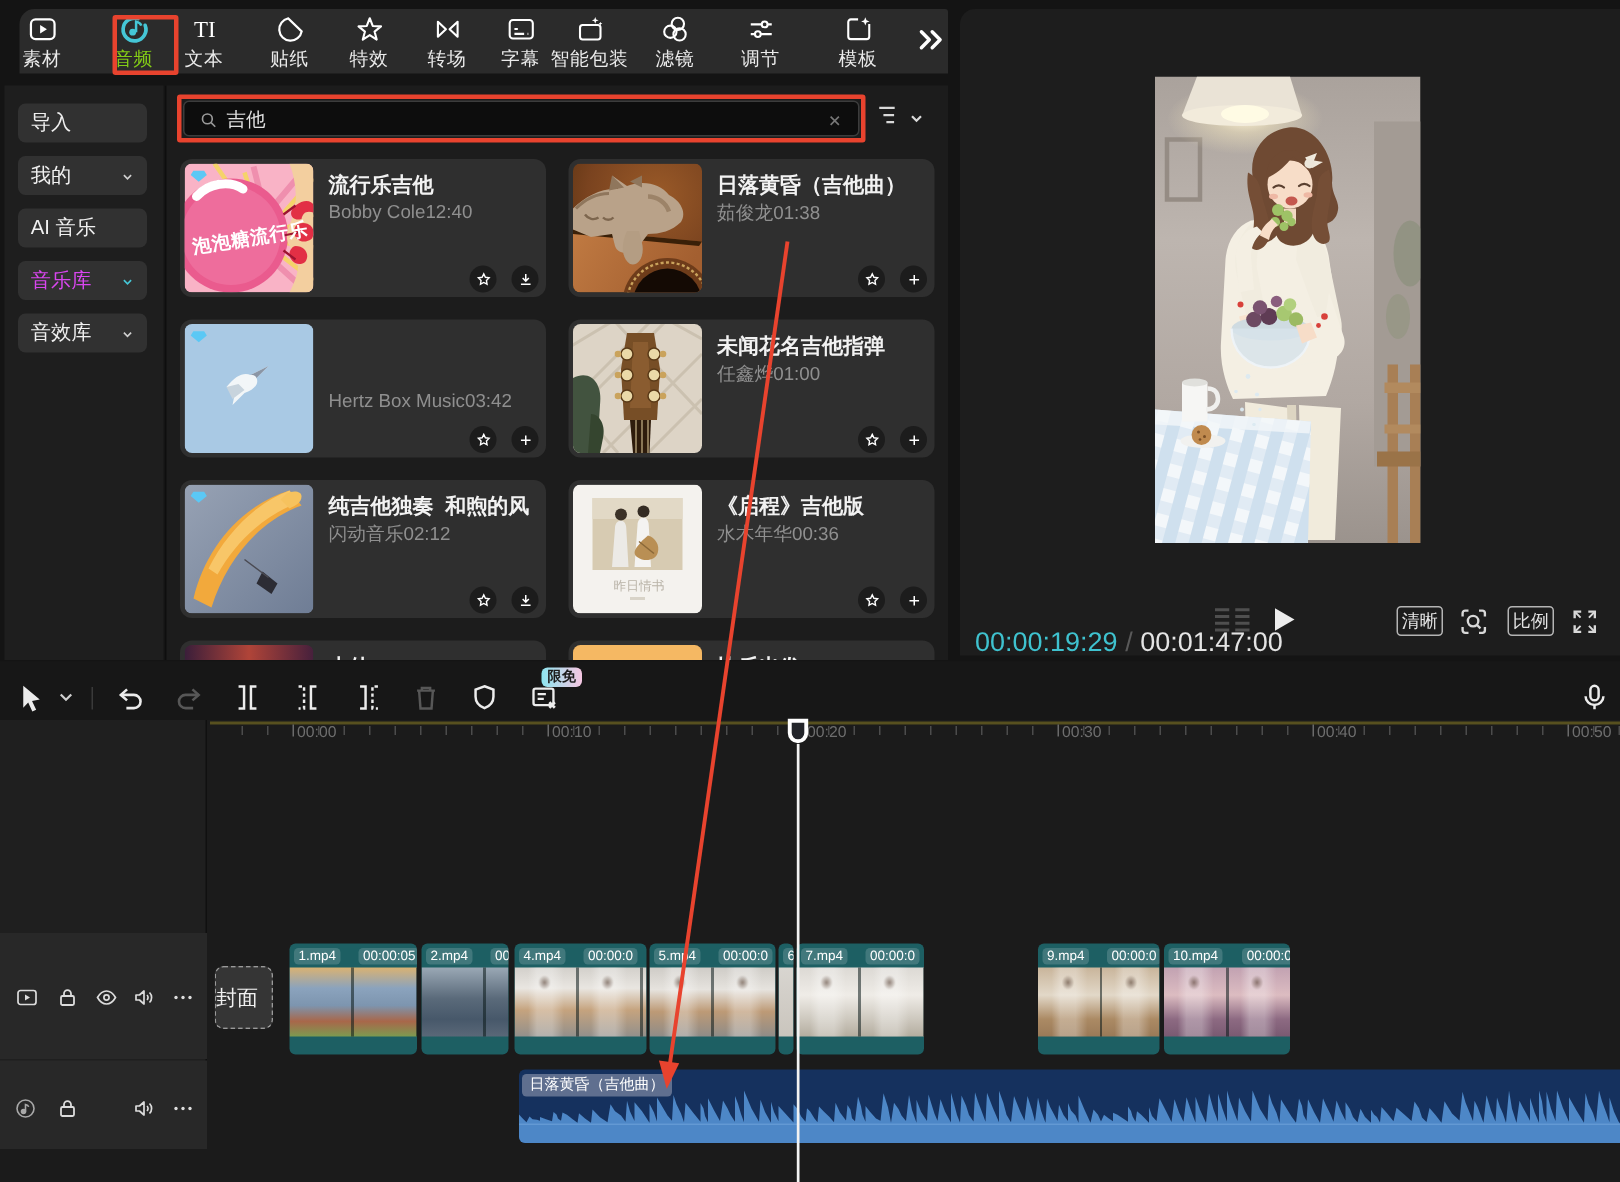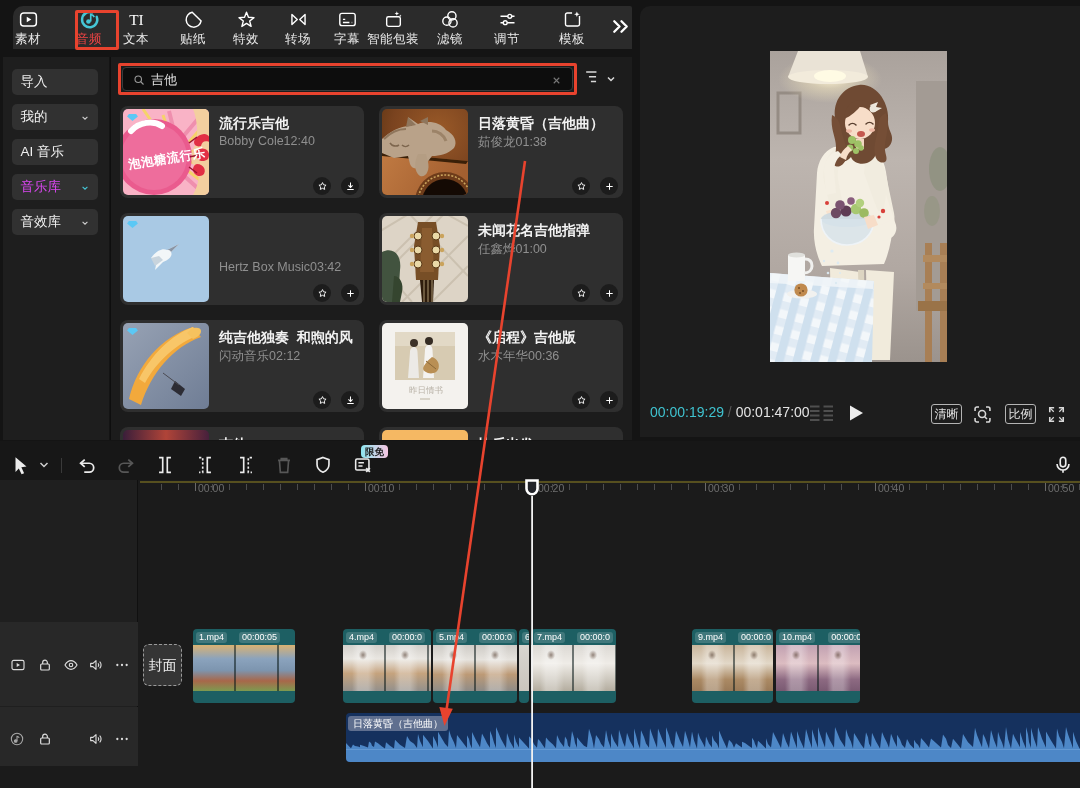--- a/index.html
+++ b/index.html
@@ -1,21 +1,21 @@
 <!DOCTYPE html>
 <html><head>
 <meta charset="utf-8">
 <style>
 *{margin:0;padding:0;box-sizing:border-box}
 html,body{width:1080px;height:788px;background:#141414;overflow:hidden;font-family:"Liberation Sans",sans-serif}
 #topnav{position:absolute;left:13px;top:6px;width:619px;height:43px;background:#2b2b2b;border-radius:10px 2px 0 0}
 .nav{position:absolute;top:3px;width:80px;text-align:center;color:#ebebeb}
 .nav svg{width:21px;height:21px;display:block;margin:0 auto}
 .nav .lb{display:block;font-size:12.5px;margin-top:1px;letter-spacing:.5px}
-.nav.cyan{color:#ef4444}
+.nav.cyan{color:#84cc16}
 #audiobox{position:absolute;left:61.5px;top:4px;width:44px;height:40px;border:3px solid #e8432e;border-radius:2px}
 #sidebar{position:absolute;left:3px;top:57px;width:106px;height:383px;background:#1e1e1e}
 .sbtn{position:absolute;left:8.5px;width:86.5px;height:26px;background:#313131;border-radius:5px;color:#f0f0f0;font-size:13.5px;line-height:26px;padding-left:9px}
 .sbtn .chev{position:absolute;right:9px;top:10px;width:8px;height:8px}
 #midpanel{position:absolute;left:110px;top:57px;width:522px;height:383px;background:#1c1c1c;overflow:hidden;border-left:1px solid #0e0e0e}
 #searchbox{position:absolute;left:7px;top:6px;width:459px;height:32px;border:3px solid #e8432e;border-radius:2px}
 #searchinput{position:absolute;left:1px;top:1px;width:451px;height:24px;background:#0d0d0d;border:1px solid #3c3c3c;border-radius:4px;color:#e0e0e0;font-size:13px;line-height:24px}
 .card{position:absolute;width:244px;height:92px;background:#2f2f2f;border-radius:8px}
 .thumb{position:absolute;left:3px;top:3px;width:86px;height:86px;border-radius:5px;overflow:hidden}
 .ct{position:absolute;left:99px;top:8px;color:#f2f2f2;font-size:14px;font-weight:bold;width:158px;line-height:18px}
@@ -450,21 +450,21 @@
   <g fill="#dceaf2" opacity=".95">
         <circle cx="62" cy="200" r="1.6"></circle>
         <circle cx="68" cy="212" r="1.4"></circle>
         <circle cx="58" cy="222" r="1.3"></circle>
         <circle cx="66" cy="232" r="1.2"></circle>
         <circle cx="54" cy="210" r="1.2"></circle>
         <circle cx="70" cy="222" r="1.1"></circle>
       </g>
   <circle cx="103" cy="58" r="3.4" fill="#ece6da"></circle>
   </svg>
- <div style="position:absolute;left:10px;top:398px;font-size:14px;color:#3fc2cf">00:00:19:29<span style="color:#5a5a5a"> / </span><span style="color:#e4e4e4">00:01:47:00</span></div>
+ <div style="position:absolute;left:10px;top:412px;font-size:18px;color:#3fc2cf">00:00:19:29<span style="color:#5a5a5a"> / </span><span style="color:#e4e4e4">00:01:47:00</span></div>
  <svg style="position:absolute;left:169px;top:399px;width:25px;height:17px" viewBox="0 0 25 17" stroke="#4f4f4f" stroke-width="2">
       <path d="M1 1.5h9.5M1 6h9.5M1 10.5h9.5M1 15h9.5M14.5 1.5H24M14.5 6H24M14.5 10.5H24M14.5 15H24"></path>
     </svg>
  <svg style="position:absolute;left:208px;top:398px;width:17px;height:18px" viewBox="0 0 17 18">
       <path d="M2 1.5l13 7.5-13 7.5z" fill="#ececec"></path>
     </svg>
  <div style="position:absolute;left:291px;top:398px;width:31px;height:20px;border:1px solid #b4b4b4;border-radius:3px;color:#e4e4e4;font-size:12px;text-align:center;line-height:19px">清晰</div>
  <svg style="position:absolute;left:332px;top:398px;width:21px;height:21px" viewBox="0 0 24 24" fill="none" stroke="#d8d8d8" stroke-width="1.8">
       <path d="M3.5 8V5.5a2 2 0 0 1 2-2H8M16 3.5h2.5a2 2 0 0 1 2 2V8M20.5 16v2.5a2 2 0 0 1-2 2H16M8 20.5H5.5a2 2 0 0 1-2-2V16"></path>
       <circle cx="11.5" cy="11.5" r="4"></circle>
@@ -623,26 +623,32 @@
           <path d="M4 9.5h3.5L12 5.5v13l-4.5-4H4z" stroke-linejoin="round"></path>
           <path d="M15 9.5a3.5 3.5 0 0 1 0 5M17.5 7a7 7 0 0 1 0 10"></path>
         </svg>
    <svg class="rico" style="left:113.5px;top:24px" viewBox="0 0 24 24" fill="#dcdcdc">
           <circle cx="5" cy="12" r="1.7"></circle>
           <circle cx="12" cy="12" r="1.7"></circle>
           <circle cx="19" cy="12" r="1.7"></circle>
         </svg>
   </div>
  </div>
- <div style="position:absolute;left:143px;top:203px;width:39px;height:42px;background:#353535;border:1px dashed #9a9a9a;border-radius:6px;color:#f0f0f0;font-size:14px;text-align:center;line-height:40px">封面</div>
- <div class="clip" style="left:193px;width:102px">
+ <div style="position:absolute;left:143px;top:203px;width:39px;height:42px;background:#353535;border:1px dashed #9a9a9a;border-radius:6px;color:#f0f0f0;font-size:14px;text-align:left;line-height:40px">封面</div>
+ <div class="clip" style="left:193px;width:85px">
       <div class="cthumb" style="background:linear-gradient(180deg,#d9b273 0%,#8ba3bd 30%,#7d95af 55%,#a8674a 78%,#7d9a50 100%)"></div>
       <div class="cthumb" style="background:repeating-linear-gradient(90deg,rgba(0,0,0,0) 0 41px,rgba(10,25,25,.55) 41px 43px)"></div>
       <div class="clab" style="left:3px">1.mp4</div>
       <div class="clab" style="left:46.0px">00:00:05</div>
+    </div>
+<div class="clip" style="left:281px;width:58px">
+      <div class="cthumb" style="background:linear-gradient(180deg,#9aa8b5 0%,#5a6a7a 45%,#47586a 75%,#5a6878 100%)"></div>
+      <div class="cthumb" style="background:repeating-linear-gradient(90deg,rgba(0,0,0,0) 0 41px,rgba(10,25,25,.55) 41px 43px)"></div>
+      <div class="clab" style="left:3px">2.mp4</div>
+      <div class="clab" style="left:46.0px">00</div>
     </div>
 <div class="clip" style="left:343px;width:88px">
       <div class="cthumb" style="background:linear-gradient(180deg,#d3d0cb 0%,#e9e6e1 30%,#c5a37e 62%,#93908c 100%)"></div>
       <div class="cthumb" style="background:repeating-linear-gradient(90deg,rgba(0,0,0,0) 0 41px,rgba(10,25,25,.55) 41px 43px)"></div>
       <div class="figs"></div>
       <div class="heads"></div>
       <div class="clab" style="left:3px">4.mp4</div>
       <div class="clab" style="left:46.0px">00:00:0</div>
     </div>
 <div class="clip" style="left:433px;width:84px">

